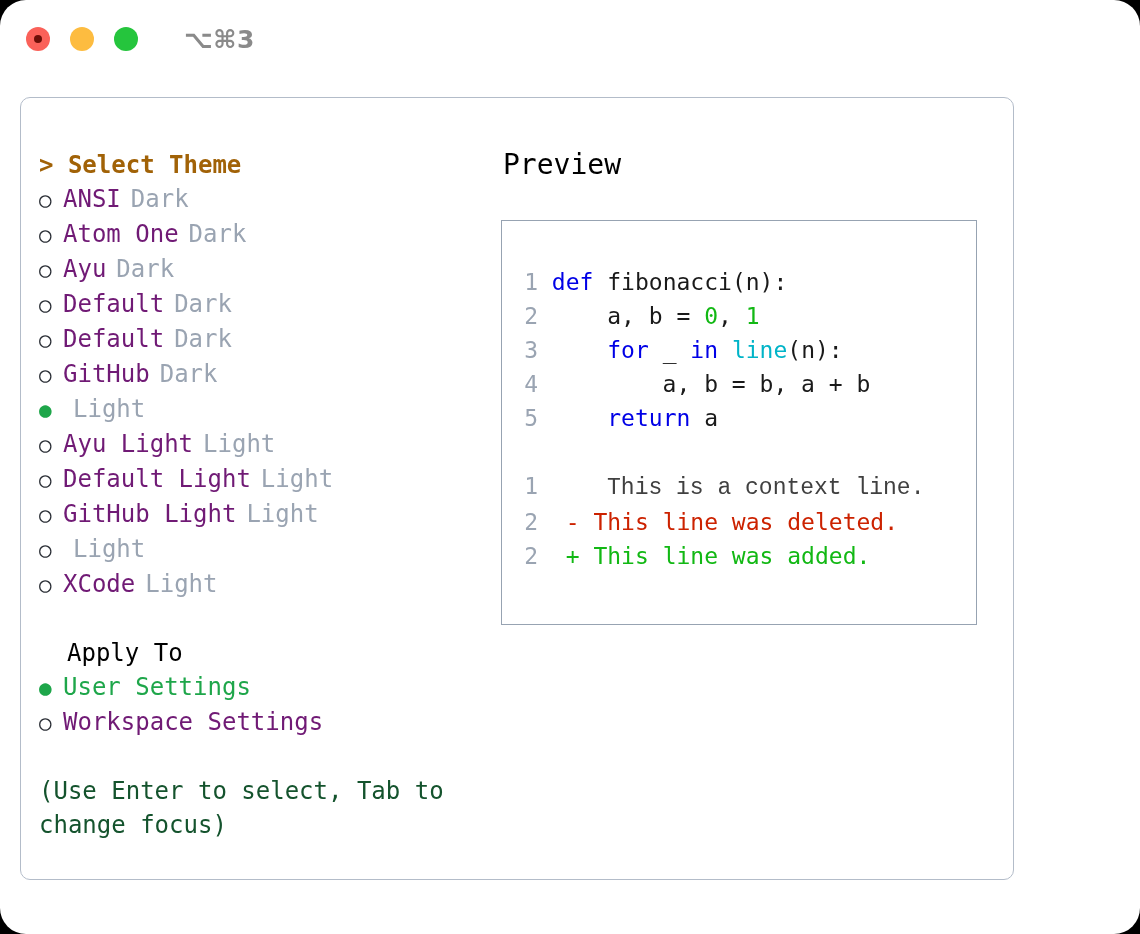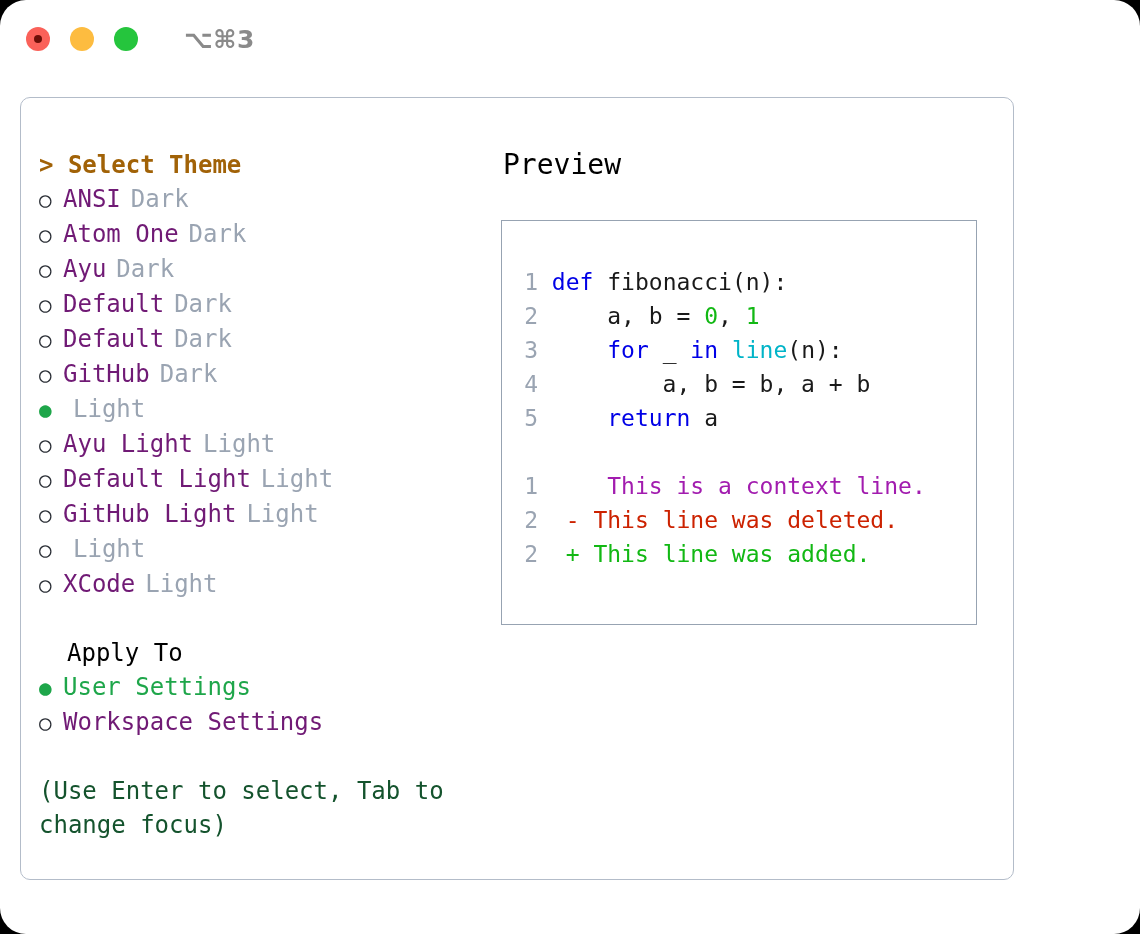--- a/index.html
+++ b/index.html
@@ -178,21 +178,21 @@
     width: 22px;
     text-align: right;
   }
   .gap { height: 34px; }
 
   .tok-kw   { color: #0000e6; margin-top: 28px; }
   .tok-fn   { color: #00b4c8; }
   .tok-num  { color: #12b814; }
   .tok-pln  { color: #1a1a1a; }
 
-  .diff-ctx { color: #a21caf; }
+  .diff-ctx { color: #404040; font-family: Liberation Mono, monospace; }
   .diff-del { color: #cc2200; }
   .diff-add { color: #12b814; }
 </style>
 </head>
 <body>
 
 <div class="window">
 
   <div class="titlebar">
     <div class="dots">

